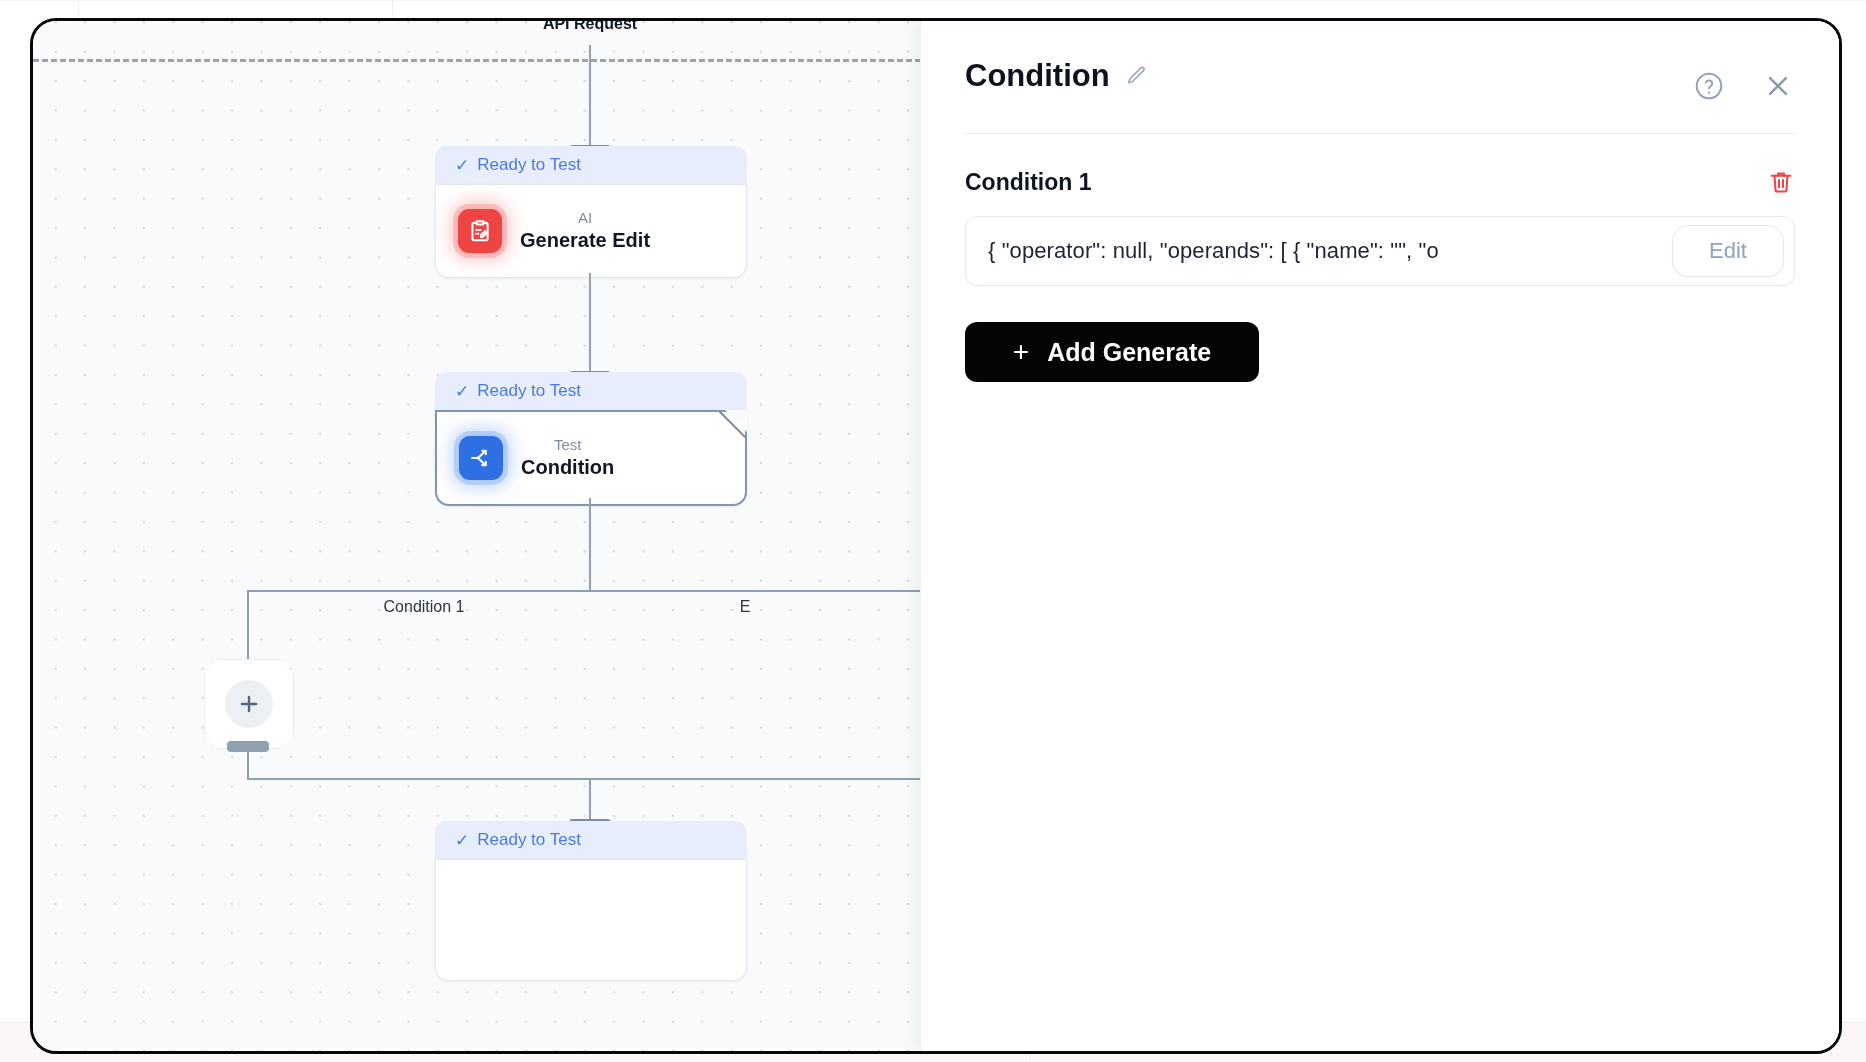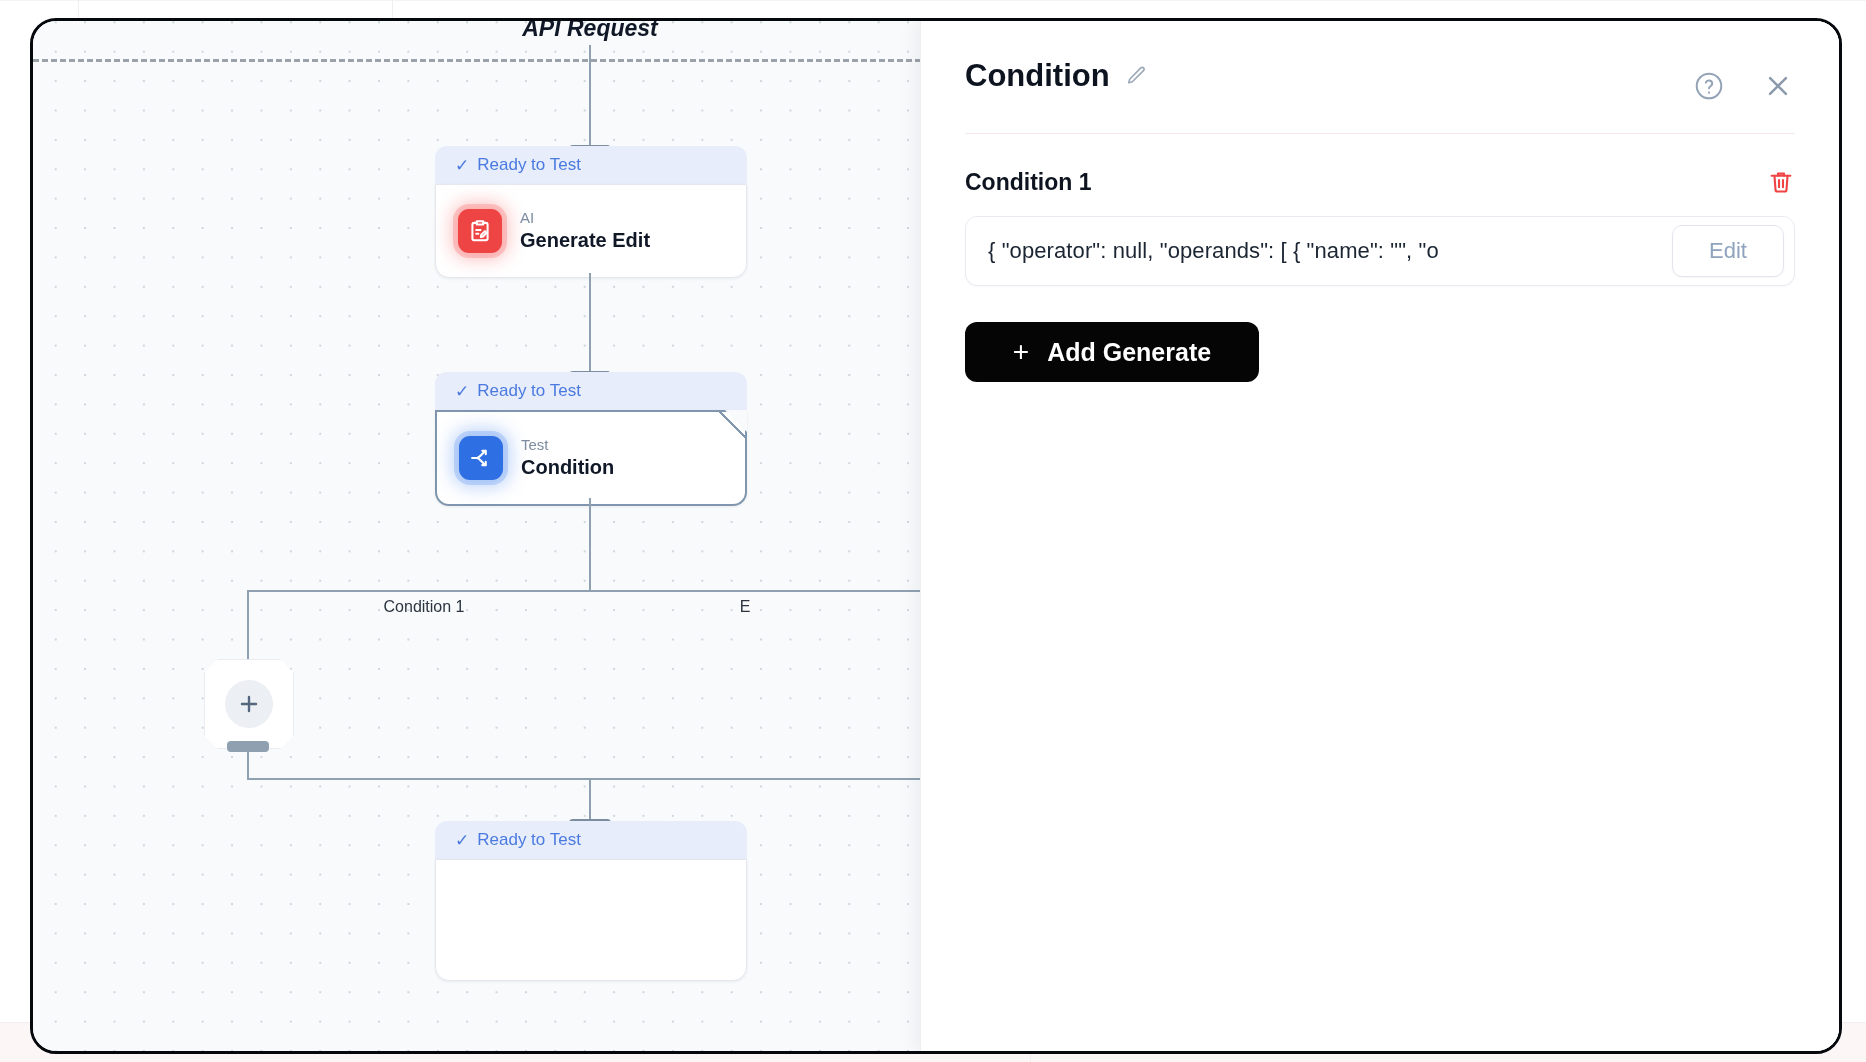--- a/index.html
+++ b/index.html
@@ -79,27 +79,26 @@
     content:"";position:absolute;right:-2px;top:-2px;width:30px;height:30px;
     background:linear-gradient(45deg, transparent 0 49.5%, #7f96ae 49.5% 54%, transparent 54%);
   }
   .node-body{display:flex;align-items:center;gap:18px;padding:24px 22px;}
   .node-icon{
     width:44px;height:44px;border-radius:11px;flex:0 0 44px;
     display:flex;align-items:center;justify-content:center;
   }
   .node-icon.red{background:#ef4444;box-shadow:0 0 0 5px rgba(248,113,113,.30),0 0 18px 6px rgba(248,113,113,.45);}
   .node-icon.blue{background:#2f6fe4;box-shadow:0 0 0 5px rgba(96,150,240,.28),0 0 18px 7px rgba(96,150,240,.42);}
-  .node-meta{display:flex;flex-direction:column;gap:3px;}
+  .node-meta{display:flex;flex-direction:column;gap:3px;text-align:center;}
   .node-cat{font-size:15px;color:#7d8ca0;line-height:1.1;}
   .node-title{font-size:20px;color:#101827;font-weight:700;line-height:1.15;}
   .node-clip-title{
-    position:absolute;font-size:23px;font-weight:700;color:#101827;
+    position:absolute;font-size:16px;font-weight:700;color:#101827;
     transform:translateX(-50%);
-    font-style:italic;
   }
 
   
   .plus-node{
     position:absolute;width:88px;height:88px;background:#ffffff;
     border:1px solid #e9edf2;border-radius:6px;
     box-shadow:0 1px 3px rgba(25,40,70,.06);
     display:flex;align-items:center;justify-content:center;
     clip-path:polygon(0 14px,14px 0,calc(100% - 14px) 0,100% 14px,100% calc(100% - 14px),calc(100% - 14px) 100%,14px 100%,0 calc(100% - 14px));
   }
@@ -136,21 +135,21 @@
     display:flex;align-items:center;
     box-shadow:0 1px 2px rgba(20,30,60,.03);
     overflow:hidden;
   }
   .value-text{
     padding-left:22px;font-size:22px;color:#1b2533;white-space:nowrap;
     letter-spacing:.1px;overflow:hidden;
   }
   .edit-btn{
     position:absolute;right:10px;top:50%;transform:translateY(-50%);
-    height:50px;min-width:78px;padding:0 16px;border-radius:10px;
+    height:50px;min-width:78px;padding:0 16px;border-radius:16px;
     background:#ffffff;border:1px solid #e2e6ec;
     display:flex;align-items:center;justify-content:center;
     font-size:22px;color:#8fa3bd;cursor:pointer;
     box-shadow:0 1px 2px rgba(20,30,60,.04);
   }
 
   .add-btn{
     margin-top:36px;height:60px;width:294px;border-radius:12px;background:#050505;
     display:flex;align-items:center;justify-content:center;gap:18px;
     color:#ffffff;font-size:25px;font-weight:700;cursor:pointer;

